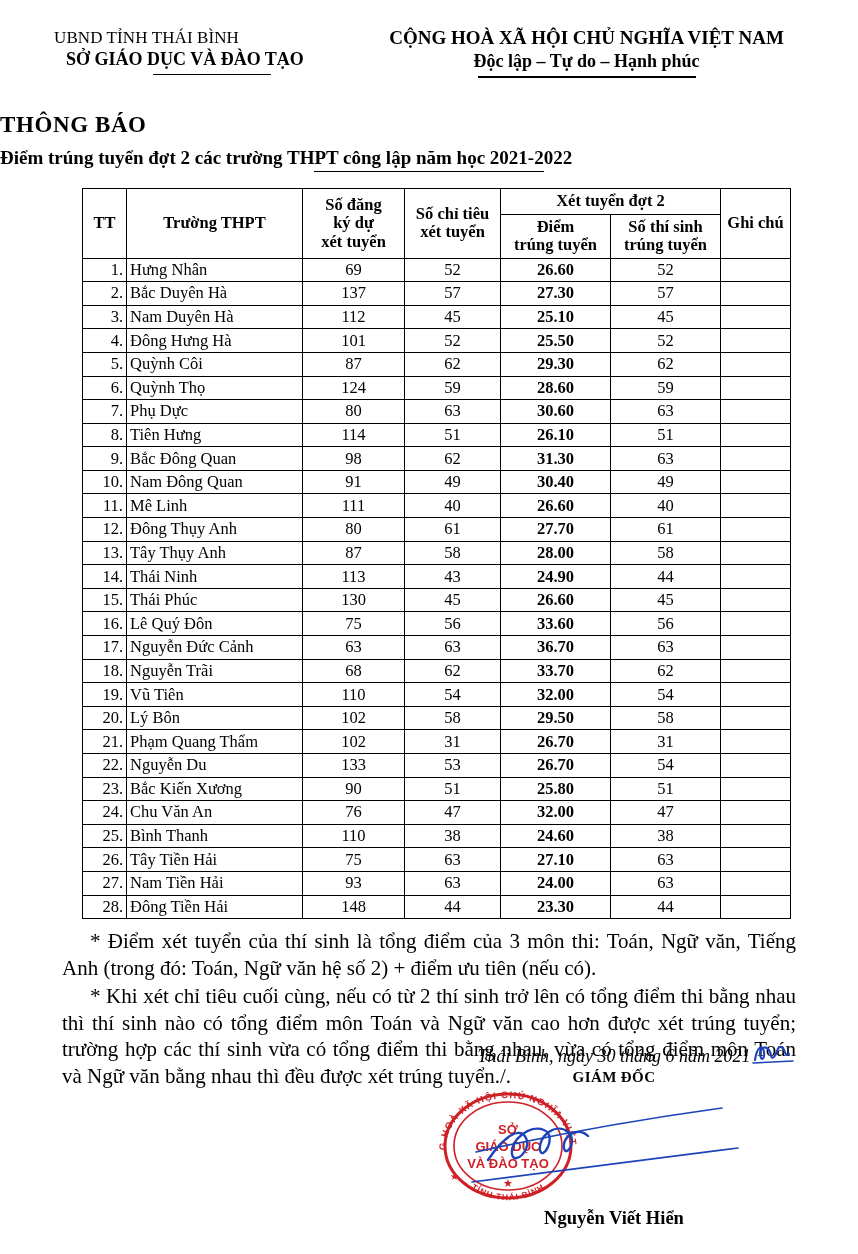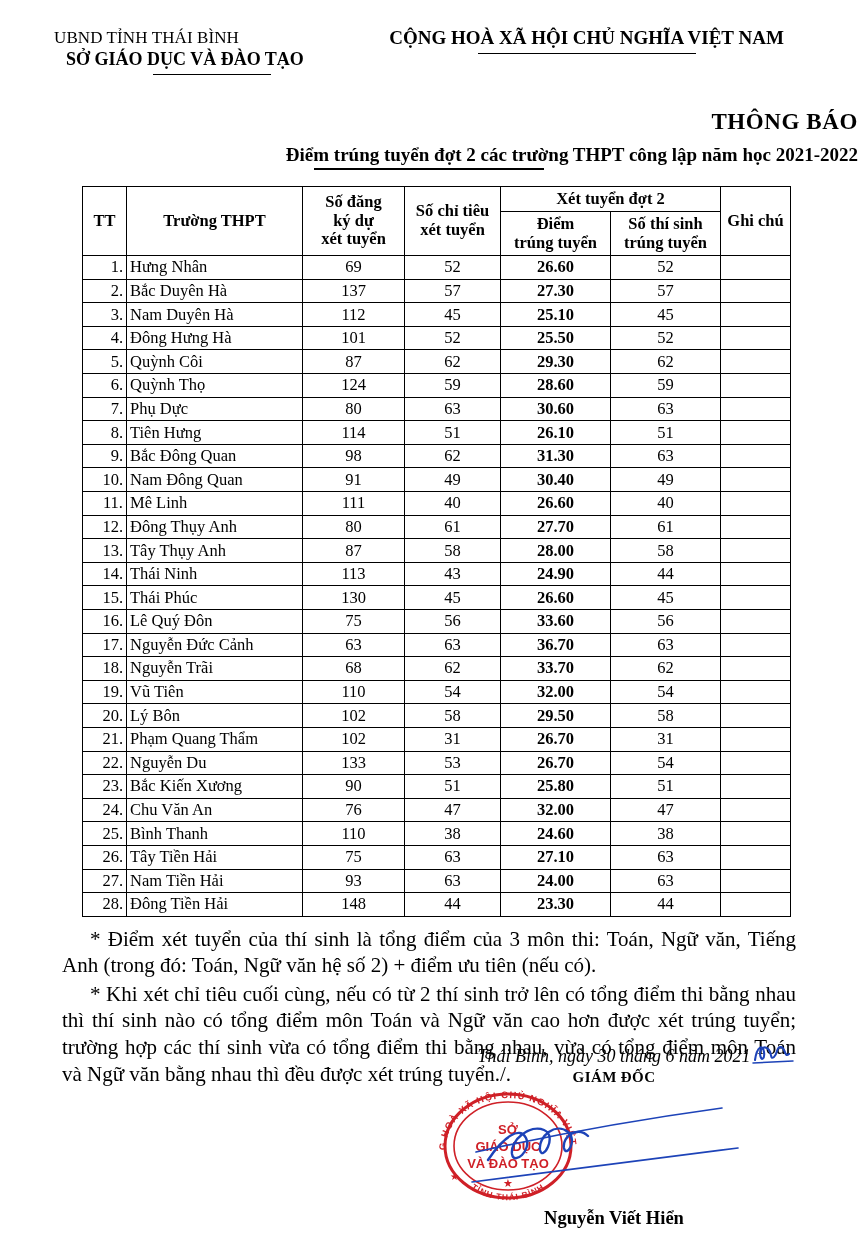--- a/index.html
+++ b/index.html
@@ -73,35 +73,34 @@
   }
   .rule-med {
     width: 218px;
     height: 1.6px;
     background: #000;
     margin: 3px auto 0 auto;
   }
 
   
   .title-block {
-    text-align: right;
+    text-align: left;
     margin-top: 34px;
   }
   .doc-title {
     font-size: 23px;
     font-weight: bold;
     letter-spacing: .6px;
   }
   .doc-subtitle {
     font-size: 19px;
     font-weight: bold;
     margin-top: 9px;
     display: inline-block;
     position: relative;
-    margin-left: 34px;
   }
   .subtitle-underline {
     width: 230px;
     height: 1.4px;
     background: #000;
     margin: 2px auto 0 auto;
   }
 
   
   .table-wrap {
@@ -238,20 +237,21 @@
     <div class="header-left">
       <div class="org-line1">UBND TỈNH THÁI BÌNH</div>
       <div>
         <span class="org-line2">SỞ GIÁO DỤC VÀ ĐÀO TẠO</span>
         <div class="rule-short"></div>
       </div>
     </div>
     <div class="header-right">
       <div class="nation-line1">CỘNG HOÀ XÃ HỘI CHỦ NGHĨA VIỆT NAM</div>
       <div>
+        <span class="nation-line2">Độc lập – Tự do – Hạnh phúc</span>
         <div class="rule-med"></div>
       </div>
     </div>
   </div>
 
   <div class="title-block">
     <div class="doc-title">THÔNG BÁO</div>
     <div>
       <span class="doc-subtitle">Điểm trúng tuyển đợt 2 các trường THPT công lập năm học 2021-2022</span>
       <div class="subtitle-underline"></div>

